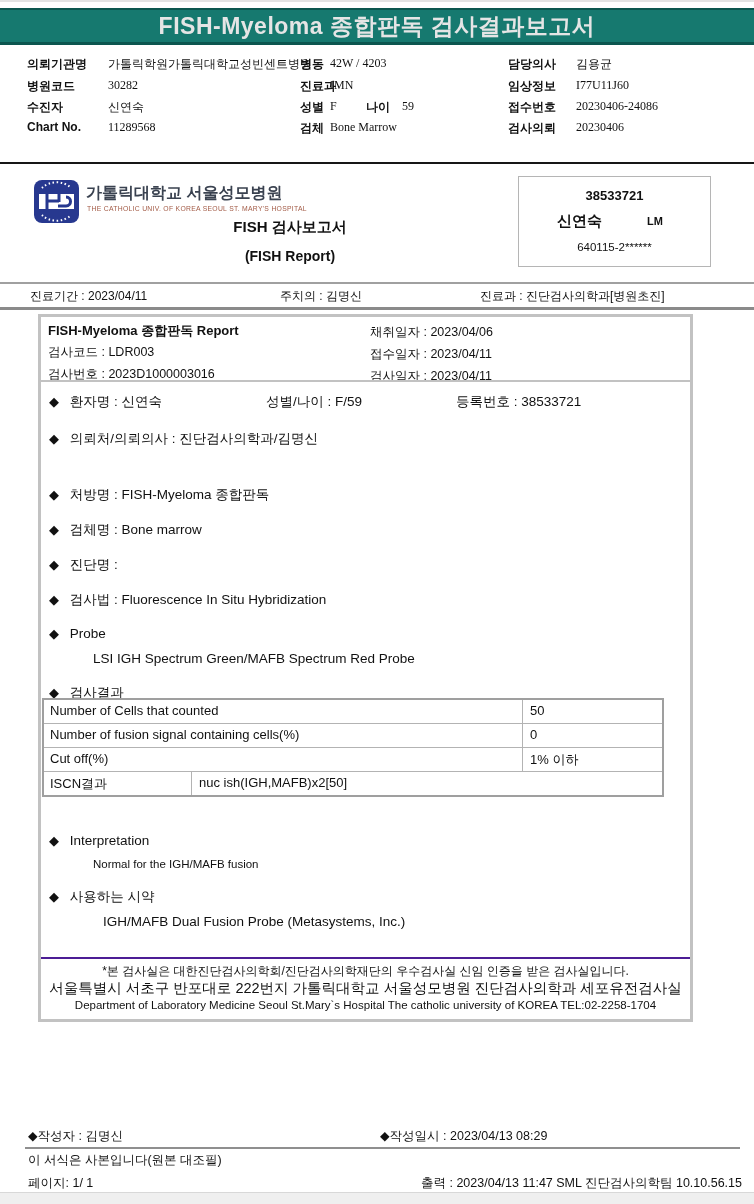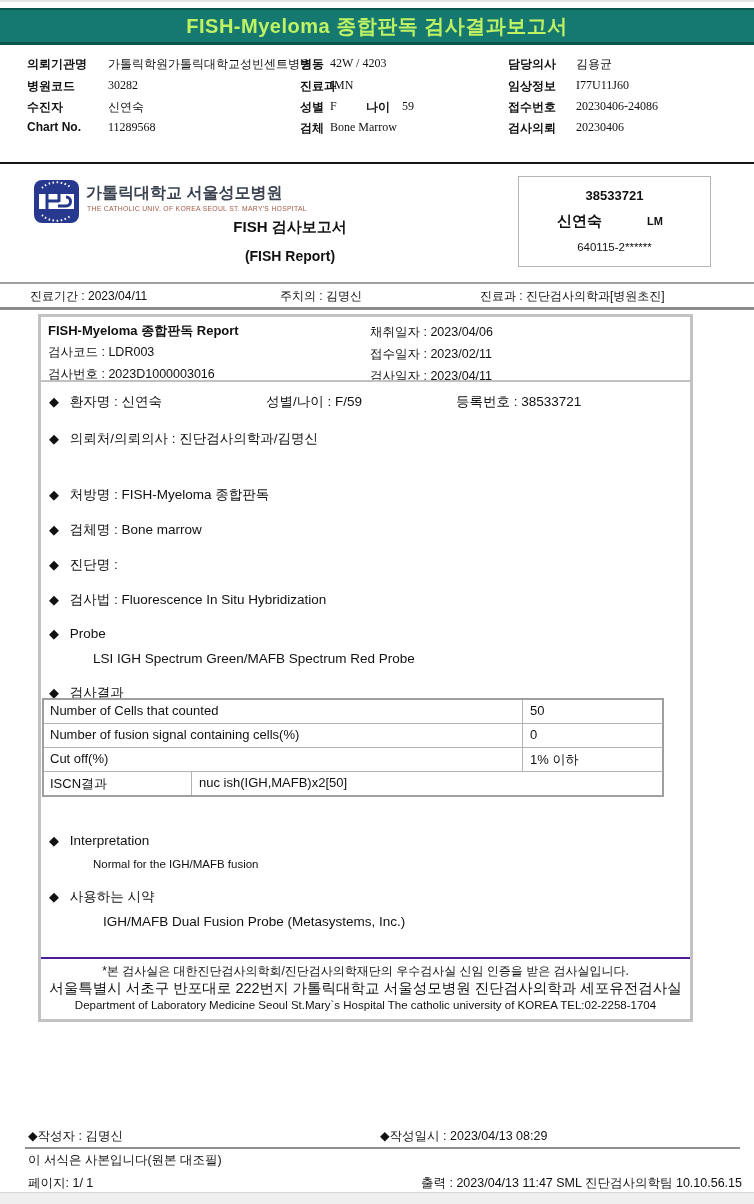--- a/index.html
+++ b/index.html
@@ -4,21 +4,21 @@
 <style>
   html,body{margin:0;padding:0;background:#fff;}
   .page{position:relative;width:754px;height:1204px;background:#fff;overflow:hidden;
         font-family:"Liberation Sans","DejaVu Sans",sans-serif;color:#111;}
   .abs{position:absolute;}
   
   .topedge{position:absolute;top:0;left:0;width:754px;height:2px;background:#e3e3e3;}
   .topbar{position:absolute;top:8px;left:0;width:754px;height:37px;background:#16796f;
           border-top:2px solid #0c564f;border-bottom:3px solid #0c564f;
           display:flex;align-items:center;justify-content:center;box-sizing:border-box;}
-  .topbar span{color:#bef264;font-weight:bold;font-size:20px;letter-spacing:.5px;}
+  .topbar span{color:#e5e5e5;font-weight:bold;font-size:23px;letter-spacing:.5px;}
   
   .inforow{position:absolute;left:0;width:754px;height:20px;font-size:12px;}
   .inforow .lbl{position:absolute;font-weight:bold;white-space:nowrap;}
   .inforow .val{position:absolute;white-space:nowrap;font-family:Liberation Serif, serif;}
   .blackline{position:absolute;top:162px;left:0;width:754px;height:2px;background:#161616;}
   
   .hospname{position:absolute;left:86px;top:183px;font-size:16px;font-weight:bold;color:#3a4250;white-space:nowrap;}
   .hosptag{position:absolute;left:87px;top:205px;font-size:6.8px;color:#a25a45;letter-spacing:.3px;white-space:nowrap;}
   .rpt-ko{position:absolute;left:150px;top:218px;width:280px;text-align:center;font-weight:bold;font-size:15px;}
   .rpt-en{position:absolute;left:150px;top:248px;width:280px;text-align:center;font-weight:bold;font-size:14px;}
@@ -130,21 +130,21 @@
     <span style="left:30px">진료기간 : 2023/04/11</span>
     <span style="left:280px">주치의 : 김명신</span>
     <span style="left:480px">진료과 : 진단검사의학과[병원초진]</span>
   </div>
 
   <div class="box">
     <div class="bx bold" style="left:7px;top:5px;font-size:13px">FISH-Myeloma 종합판독 Report</div>
     <div class="bx" style="left:7px;top:27px;font-size:12.5px">검사코드 : LDR003</div>
     <div class="bx" style="left:7px;top:49px;font-size:12.5px">검사번호 : 2023D1000003016</div>
     <div class="bx" style="left:329px;top:7px;font-size:12.5px">채취일자 : 2023/04/06</div>
-    <div class="bx" style="left:329px;top:29px;font-size:12.5px">접수일자 : 2023/02/11</div>
+    <div class="bx" style="left:329px;top:29px;font-size:12.5px">접수일자 : 2023/04/11</div>
     <div class="bx" style="left:329px;top:51px;font-size:12.5px">검사일자 : 2023/04/11</div>
     <div class="hline" style="top:63px"></div>
 
     <div class="bx" style="left:8px;top:76px">
       <span class="bullet">◆</span>
       <span>환자명 : 신연숙</span>
     </div>
     <div class="bx" style="left:225px;top:76px">성별/나이 : F/59</div>
     <div class="bx" style="left:415px;top:76px">등록번호 : 38533721</div>
 

